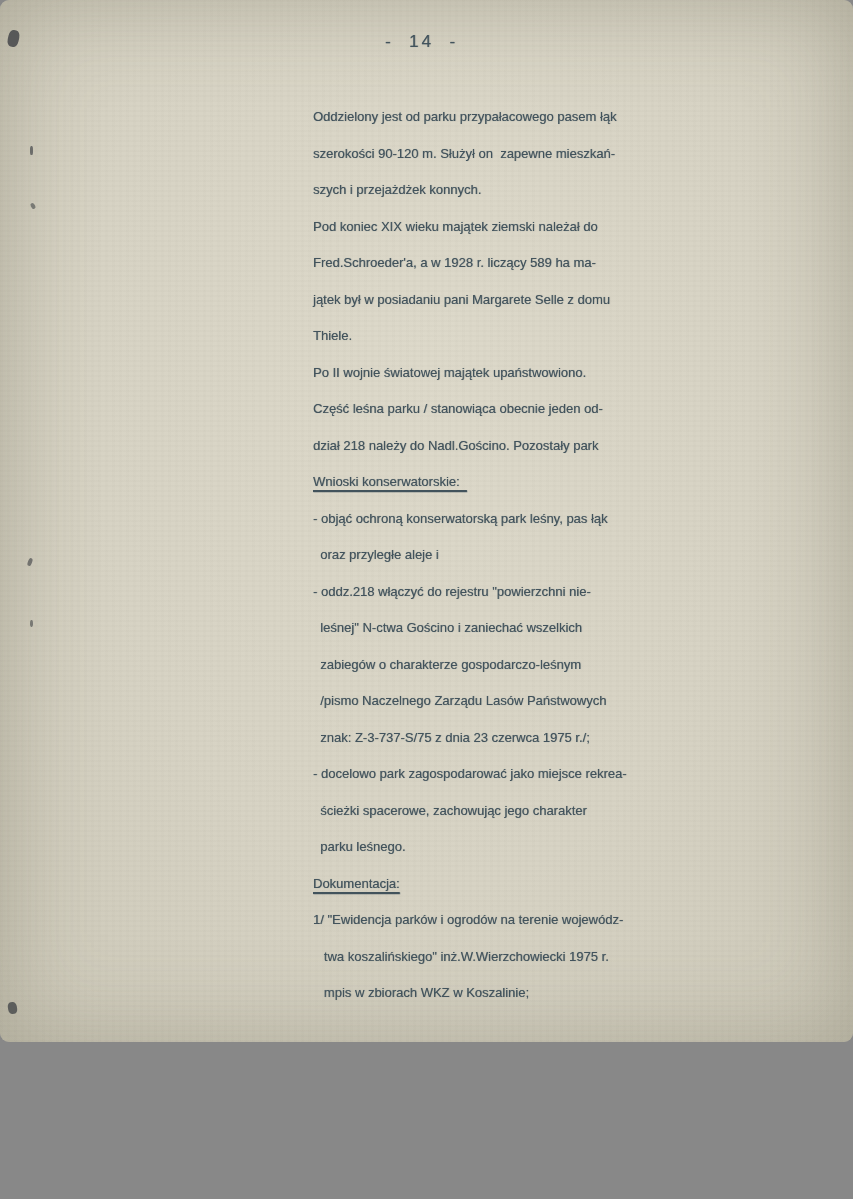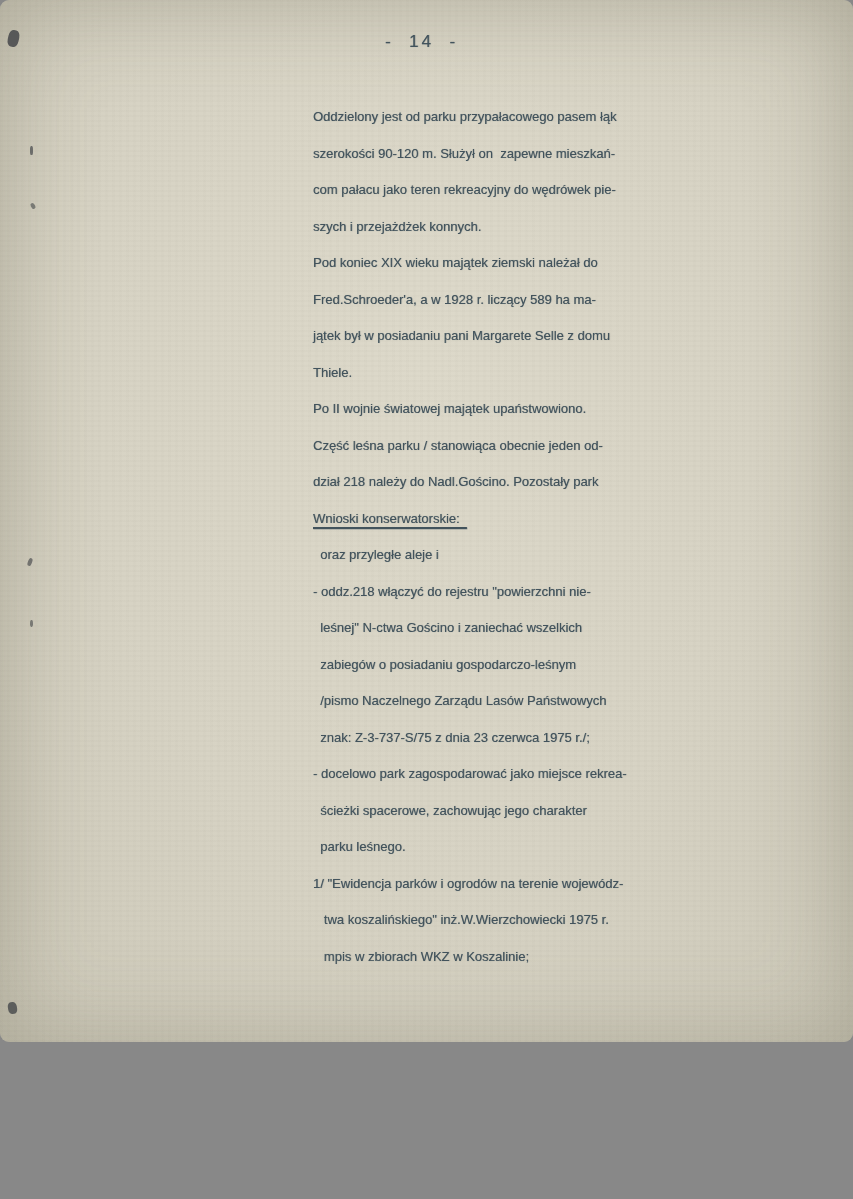--- a/index.html
+++ b/index.html
@@ -82,36 +82,37 @@
   <div class="speck s4"></div>
   <div class="speck s5"></div>
   <div class="speck s6"></div>
   <div class="speck s7"></div>
 
   <div class="pageno">-  14  -</div>
 
   <div class="textblock">
     <div class="line">Oddzielony jest od parku przypałacowego pasem łąk</div>
     <div class="line">szerokości 90-120 m. Służył on  zapewne mieszkań-</div>
-    <div class="line">com pałacu jako teren rekreacyjny do wędrówek pie-</div>
     <div class="line">szych i przejażdżek konnych.</div>
     <div class="line">Pod koniec XIX wieku majątek ziemski należał do</div>
     <div class="line">Fred.Schroeder'a, a w 1928 r. liczący 589 ha ma-</div>
     <div class="line">jątek był w posiadaniu pani Margarete Selle z domu</div>
     <div class="line">Thiele.</div>
     <div class="line">Po II wojnie światowej majątek upaństwowiono.</div>
     <div class="line">Część leśna parku / stanowiąca obecnie jeden od-</div>
     <div class="line">dział 218 należy do Nadl.Gościno. Pozostały park</div>
     <div class="line u">Wnioski konserwatorskie:  </div>
+    <div class="line">- objąć ochroną konserwatorską park leśny, pas łąk</div>
     <div class="line">  oraz przyległe aleje i</div>
     <div class="line">- oddz.218 włączyć do rejestru "powierzchni nie-</div>
     <div class="line">  leśnej" N-ctwa Gościno i zaniechać wszelkich</div>
-    <div class="line">  zabiegów o posiadaniu gospodarczo-leśnym</div>
+    <div class="line">  zabiegów o charakterze gospodarczo-leśnym</div>
     <div class="line">  /pismo Naczelnego Zarządu Lasów Państwowych</div>
     <div class="line">  znak: Z-3-737-S/75 z dnia 23 czerwca 1975 r./;</div>
     <div class="line">- docelowo park zagospodarować jako miejsce rekrea-</div>
     <div class="line">  ścieżki spacerowe, zachowując jego charakter</div>
     <div class="line">  parku leśnego.</div>
+    <div class="line u">Dokumentacja:</div>
     <div class="line">1/ "Ewidencja parków i ogrodów na terenie wojewódz-</div>
     <div class="line">   twa koszalińskiego" inż.W.Wierzchowiecki 1975 r.</div>
     <div class="line">   mpis w zbiorach WKZ w Koszalinie;</div>
   </div>
 </div>
 
 </body></html>

